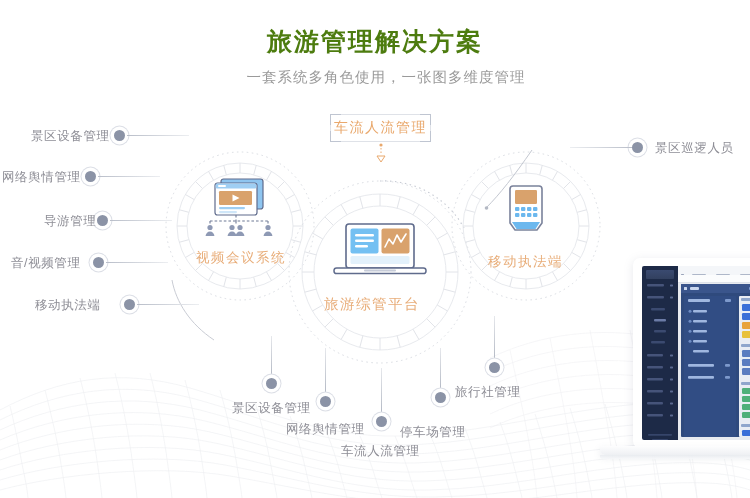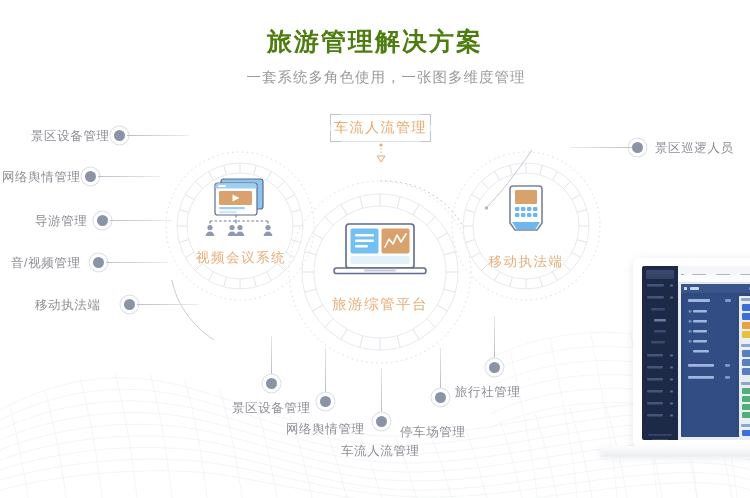--- a/index.html
+++ b/index.html
@@ -23,21 +23,21 @@
   }
   .subtitle{
     font-size:14.5px;color:#9a9a9a;letter-spacing:1px;margin-top:13px;line-height:1.2;padding-left:22px;
   }
 
   
   .ring-wrap{position:absolute;}
   .ring-wrap svg{display:block;overflow:visible;}
 
   
-  .node{position:absolute;text-align:center;}
+  .node{position:absolute;text-align:left;}
   .node-label{
     font-size:13.5px;color:#e8ad79;letter-spacing:1.5px;margin-top:7px;white-space:nowrap;
   }
   .node-label.big{font-size:14.5px;}
 
   
   .auth-box{
     position:absolute;left:330px;top:114px;width:101px;height:28px;
     display:flex;align-items:center;justify-content:center;
   }
@@ -366,21 +366,21 @@
     <span class="line-h" style="left:110px;top:220px;width:62px;"></span>
 
     <span class="dot" style="left:93px;top:257px;"></span>
     <span class="line-h" style="left:106px;top:262px;width:62px;"></span>
 
     <span class="dot" style="left:124px;top:299px;"></span>
     <span class="line-h" style="left:137px;top:304px;width:62px;"></span>
   </div>
   <div class="side-label" style="left:31px;top:128px;">景区设备管理</div>
   <div class="side-label" style="left:2px;top:169px;">网络舆情管理</div>
-  <div class="side-label" style="left:35px;top:213px;">导游管理</div>
+  <div class="side-label" style="left:44px;top:213px;">导游管理</div>
   <div class="side-label" style="left:11px;top:255px;">音/视频管理</div>
   <div class="side-label" style="left:35px;top:297px;">移动执法端</div>
 
   <span class="dot" style="left:632px;top:142px;"></span>
   <span class="line-h rev" style="left:570px;top:147px;width:62px;"></span>
   <div class="side-label" style="left:655px;top:140px;">景区巡逻人员</div>
 
   <span class="line-v" style="left:271px;top:336px;height:44px;"></span>
   <span class="dot" style="left:266px;top:378px;"></span>
   <div class="bot-label" style="left:232px;top:400px;">景区设备管理</div>

